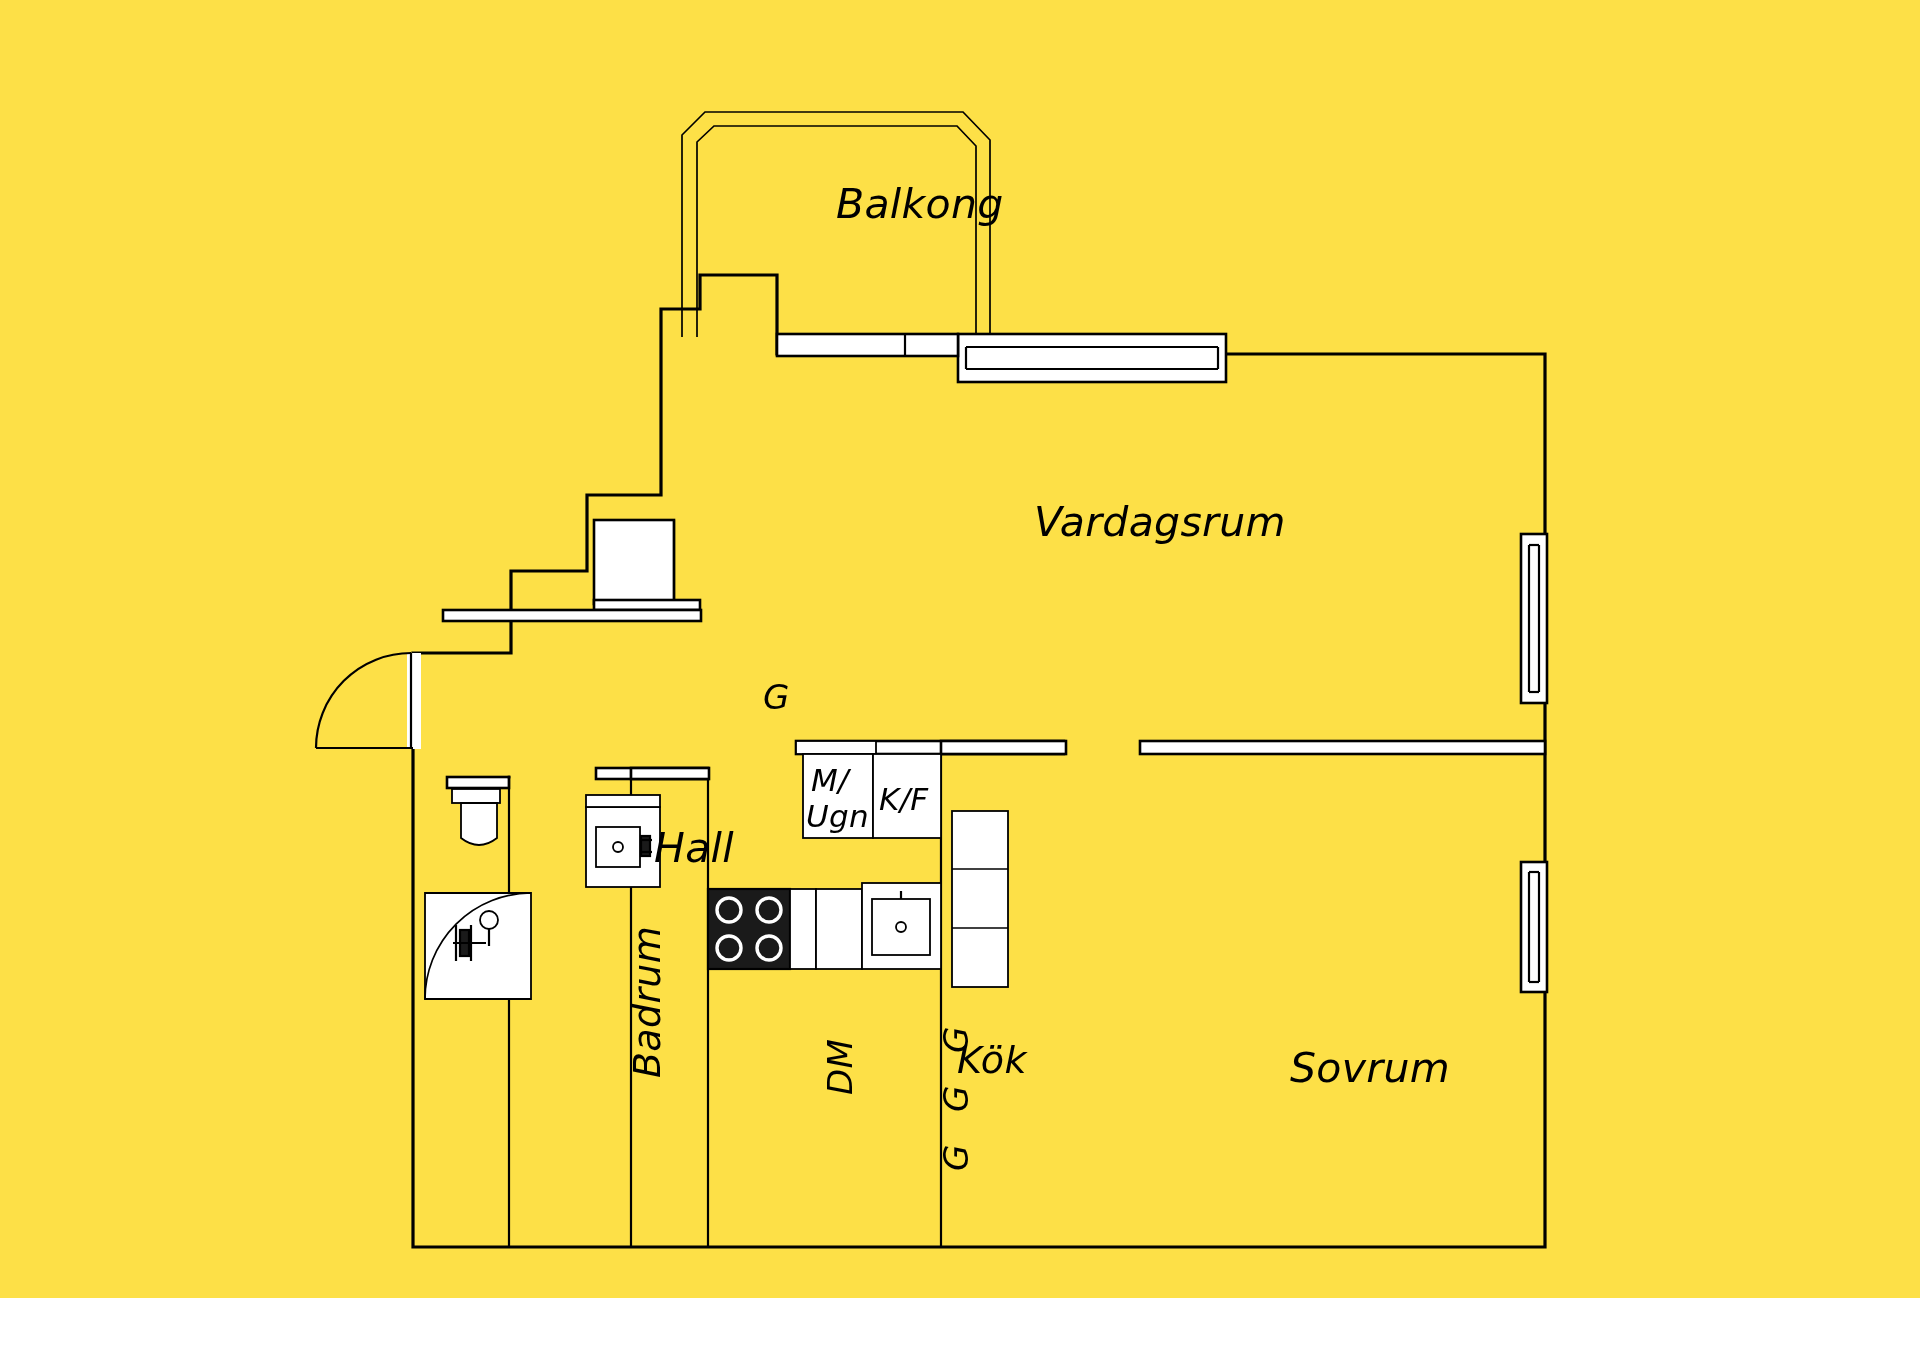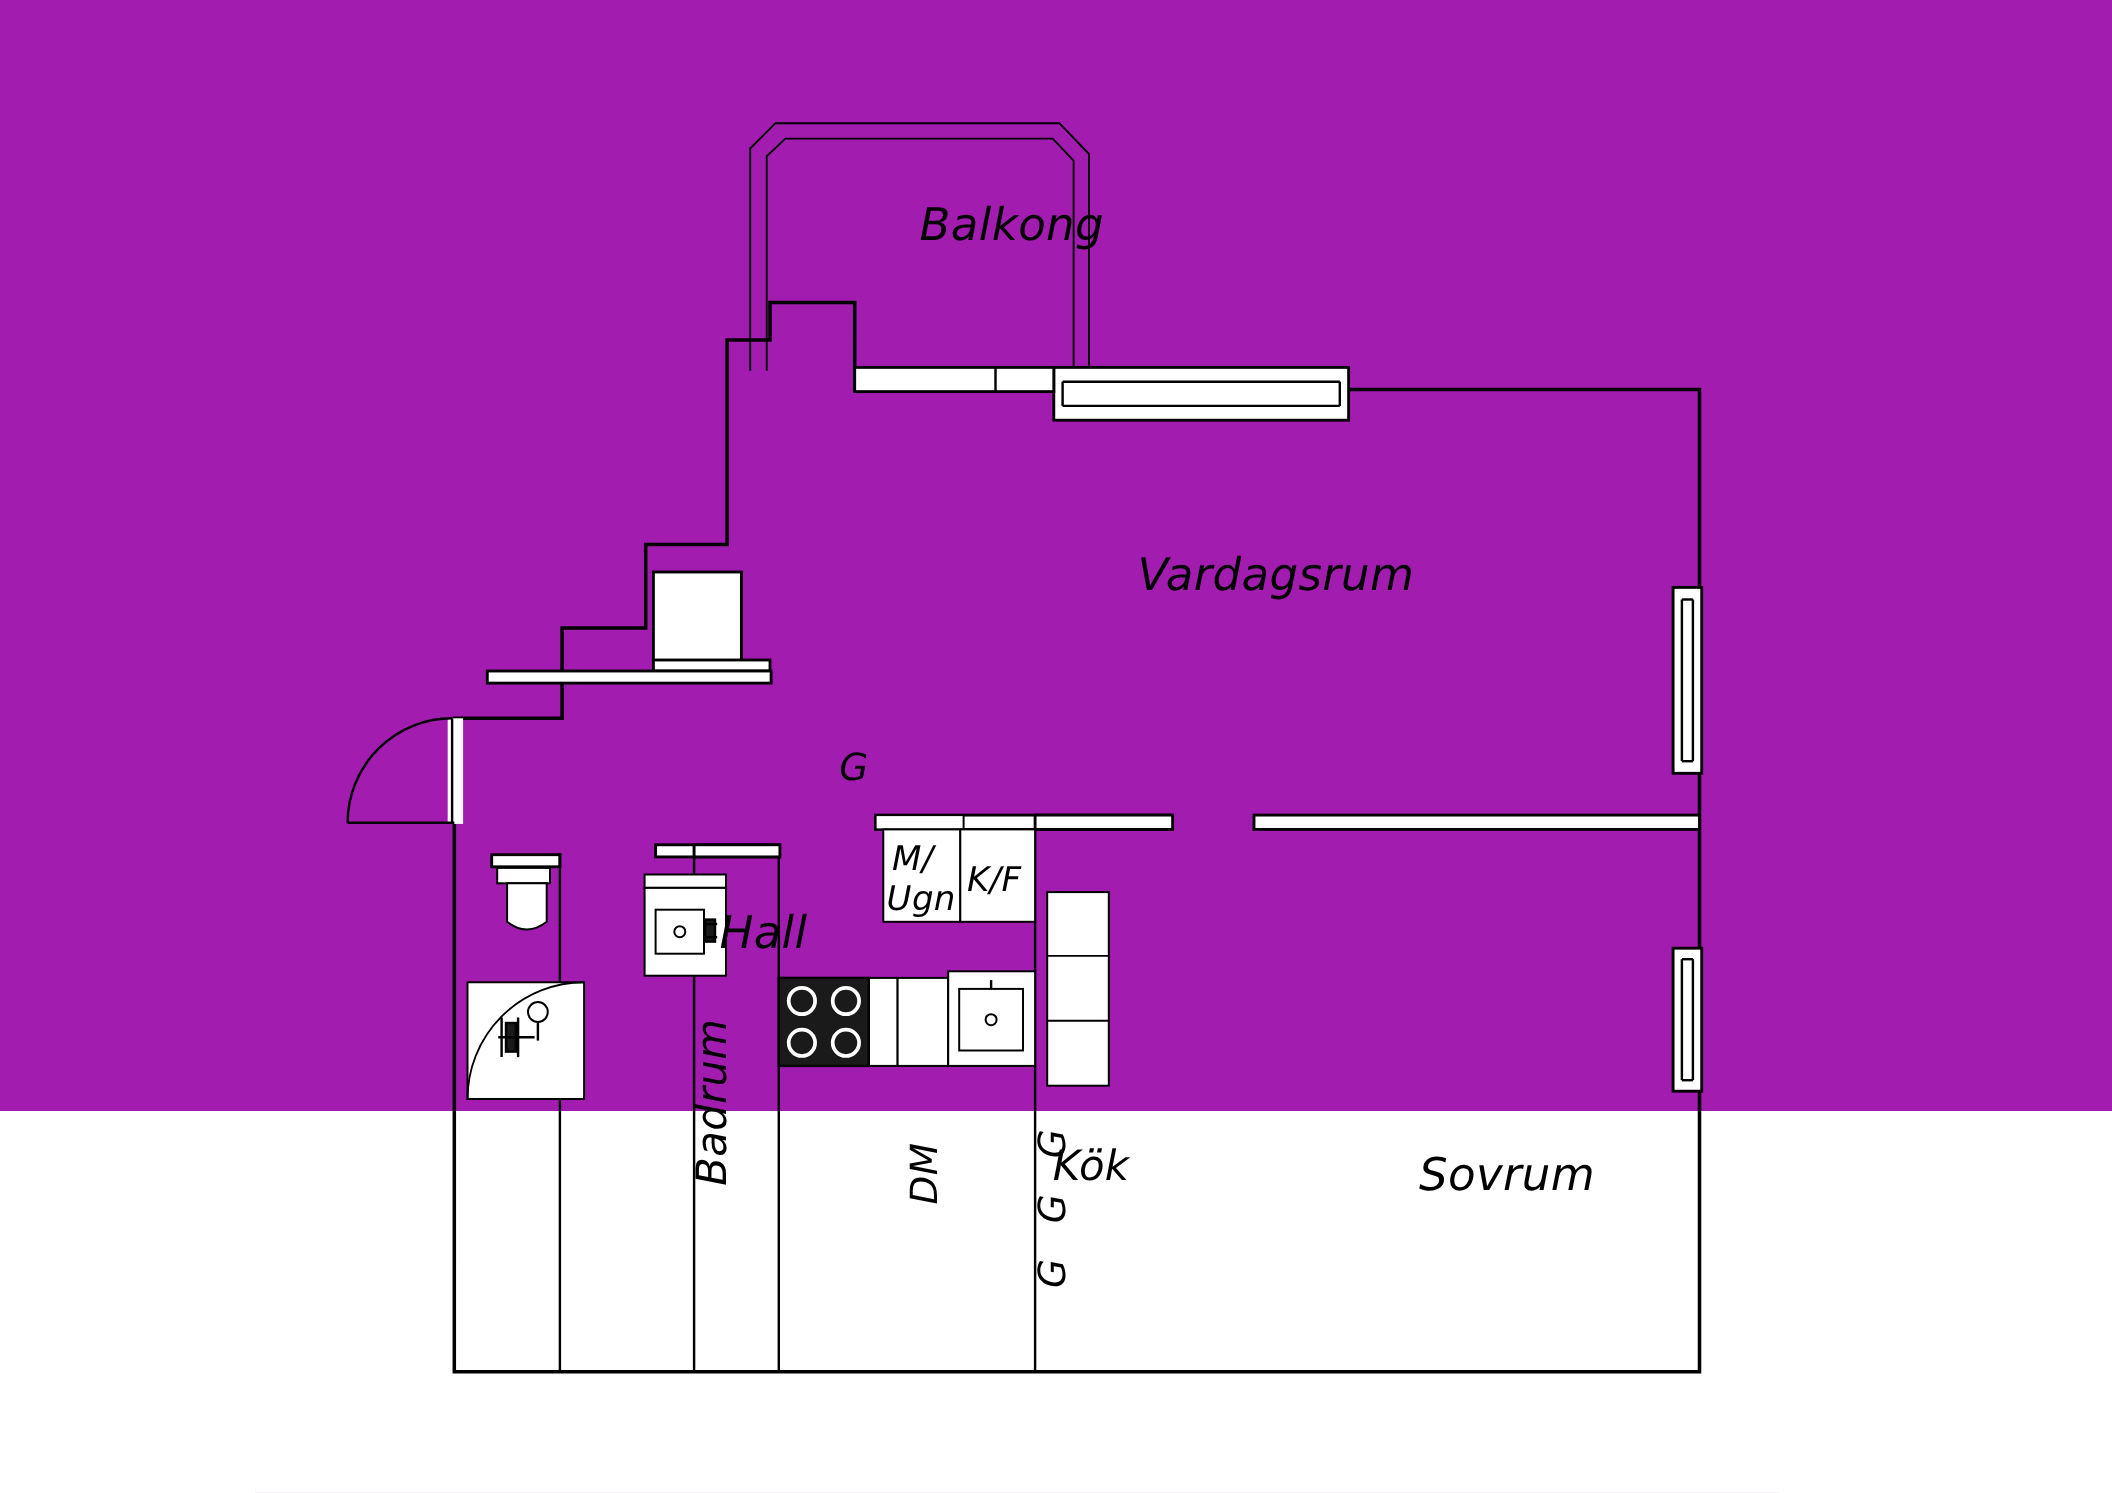--- a/index.html
+++ b/index.html
@@ -9,22 +9,22 @@
   }
   body {
     width: 1920px;
     height: 1357px;
     font-family: "DejaVu Sans", sans-serif;
     overflow: hidden;
   }
   #floorplan-root {
     position: relative;
     width: 1920px;
-    height: 1010px;
-    background: #a21caf;
+    height: 1298px;
+    background: #fde047;
   }
   svg.plan {
     display: block;
     width: 1920px;
     height: 1357px;
   }
   
   .wall {
     fill: none;
     stroke: #000000;

